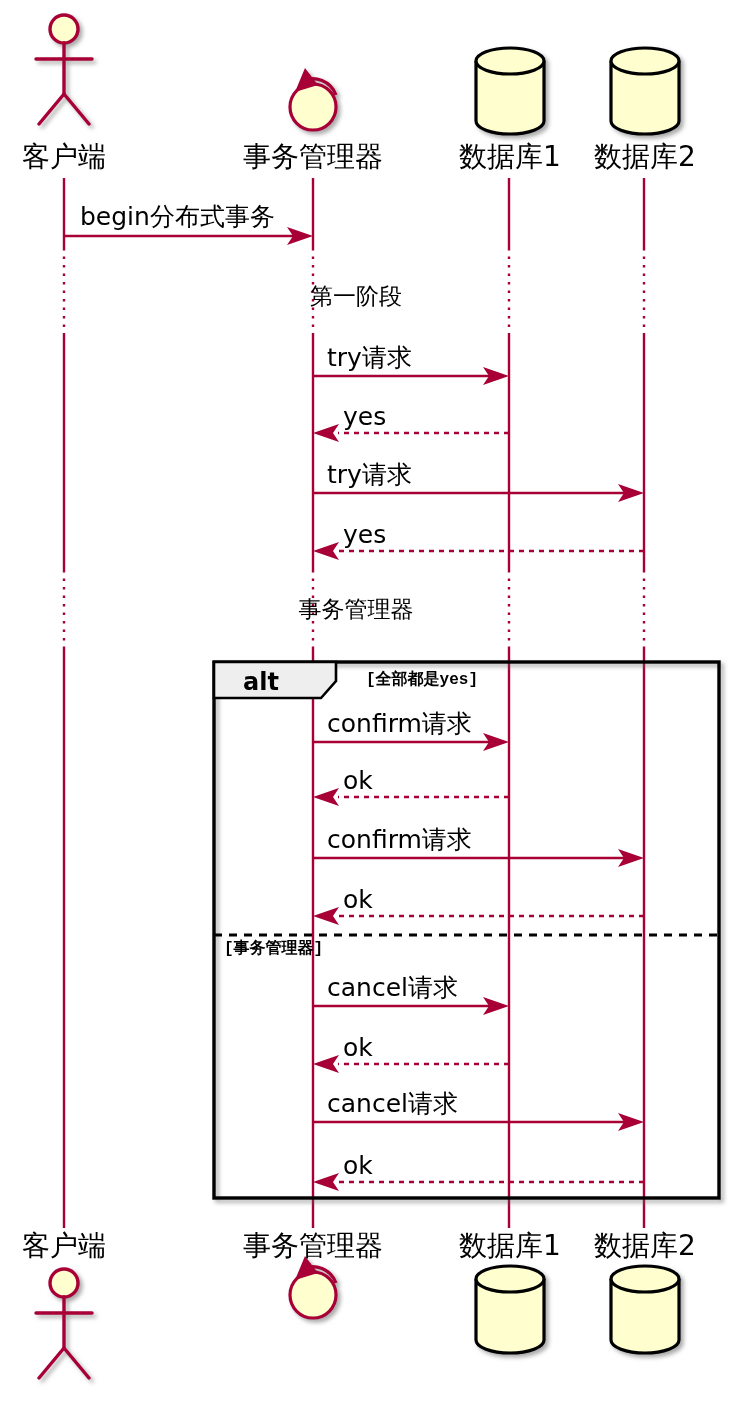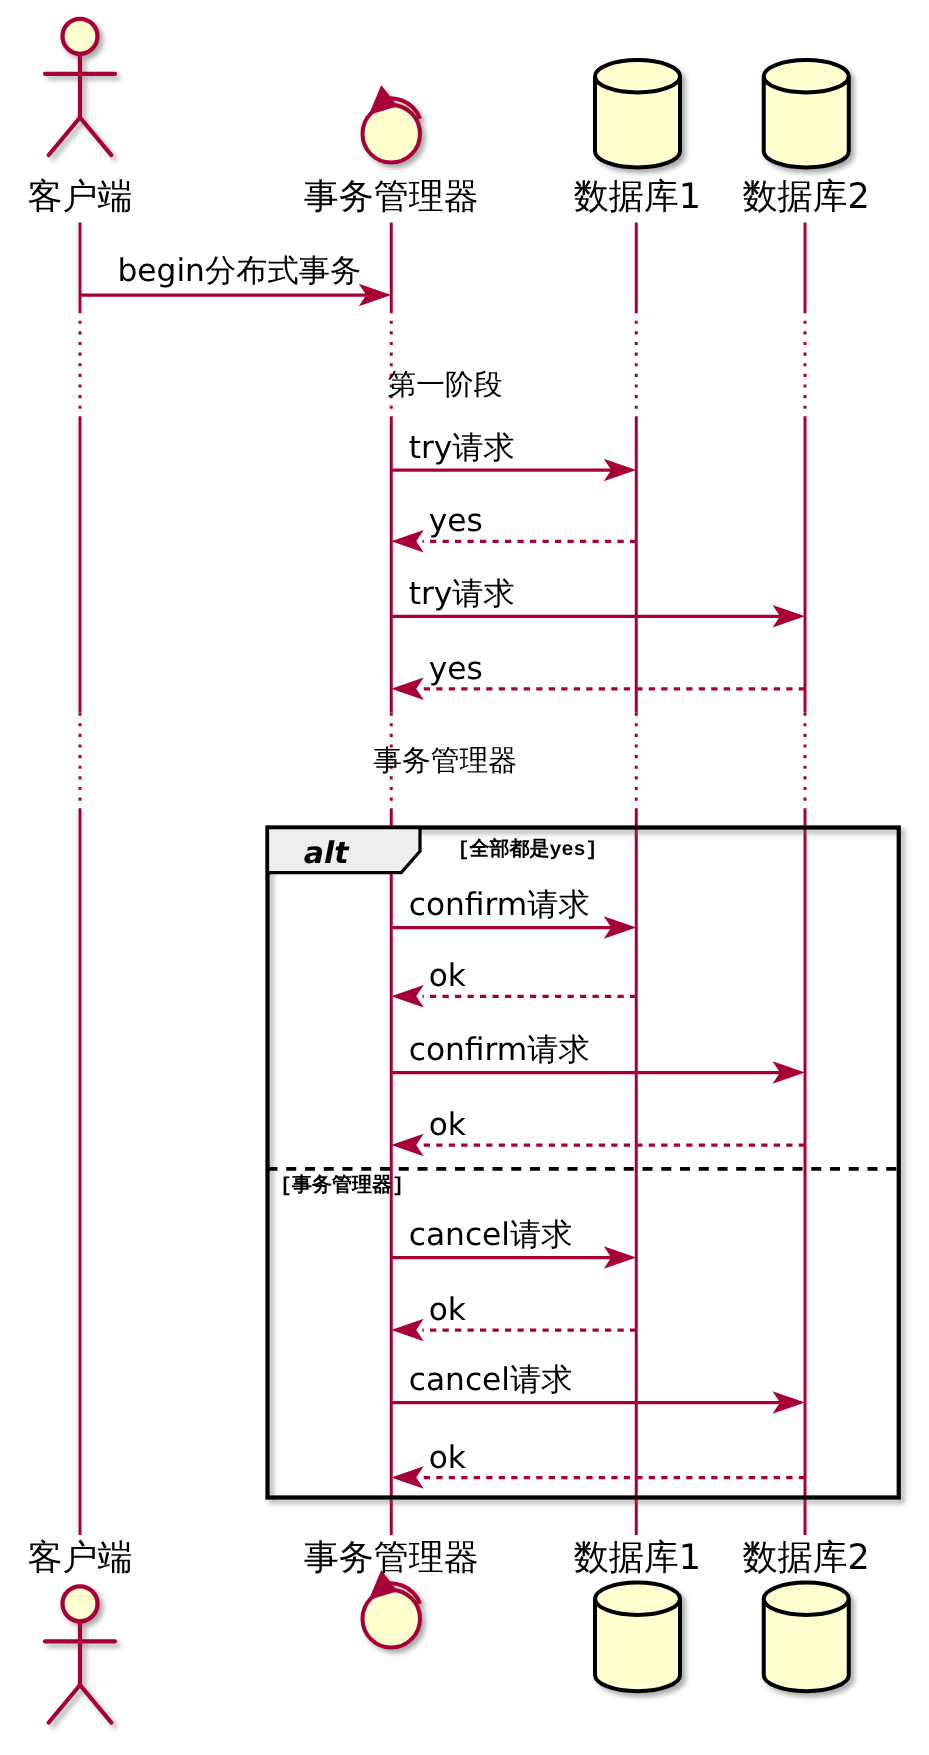--- a/index.html
+++ b/index.html
@@ -172,34 +172,34 @@
   <div class="txt plabel" style="left:64px;top:141px;">客户端</div>
   <div class="txt plabel" style="left:313px;top:141px;">事务管理器</div>
   <div class="txt plabel" style="left:510px;top:141px;">数据库1</div>
   <div class="txt plabel" style="left:645px;top:141px;">数据库2</div>
 
   <div class="txt plabel" style="left:64px;top:1230px;">客户端</div>
   <div class="txt plabel" style="left:313px;top:1230px;">事务管理器</div>
   <div class="txt plabel" style="left:510px;top:1230px;">数据库1</div>
   <div class="txt plabel" style="left:645px;top:1230px;">数据库2</div>
 
-  <div class="txt msg" style="left:94px;top:203px;">begin分布式事务</div>
+  <div class="txt msg" style="left:80px;top:203px;">begin分布式事务</div>
   <div class="txt msg" style="left:327px;top:344px;">try请求</div>
   <div class="txt msg" style="left:343px;top:403px;">yes</div>
   <div class="txt msg" style="left:327px;top:461px;">try请求</div>
   <div class="txt msg" style="left:343px;top:521px;">yes</div>
   <div class="txt msg" style="left:327px;top:710px;">confirm请求</div>
   <div class="txt msg" style="left:343px;top:767px;">ok</div>
   <div class="txt msg" style="left:327px;top:826px;">confirm请求</div>
   <div class="txt msg" style="left:343px;top:886px;">ok</div>
   <div class="txt msg" style="left:327px;top:974px;">cancel请求</div>
   <div class="txt msg" style="left:343px;top:1034px;">ok</div>
   <div class="txt msg" style="left:327px;top:1090px;">cancel请求</div>
   <div class="txt msg" style="left:343px;top:1152px;">ok</div>
 
-  <div class="txt delay-label" style="left:356px;top:295px;">第一阶段</div>
+  <div class="txt delay-label" style="left:356px;top:283px;">第一阶段</div>
   <div class="txt delay-label" style="left:356px;top:596px;">事务管理器</div>
 
-  <div class="txt alt-keyword" style="left:243px;top:669px;font-style:italic;">alt</div>
+  <div class="txt alt-keyword" style="left:243px;top:669px;">alt</div>
   <div class="txt guard" style="left:366px;top:671px;">[全部都是yes]</div>
   <div class="txt guard" style="left:224px;top:940px;">[事务管理器]</div>
 
 </div>
 
 </body></html>

